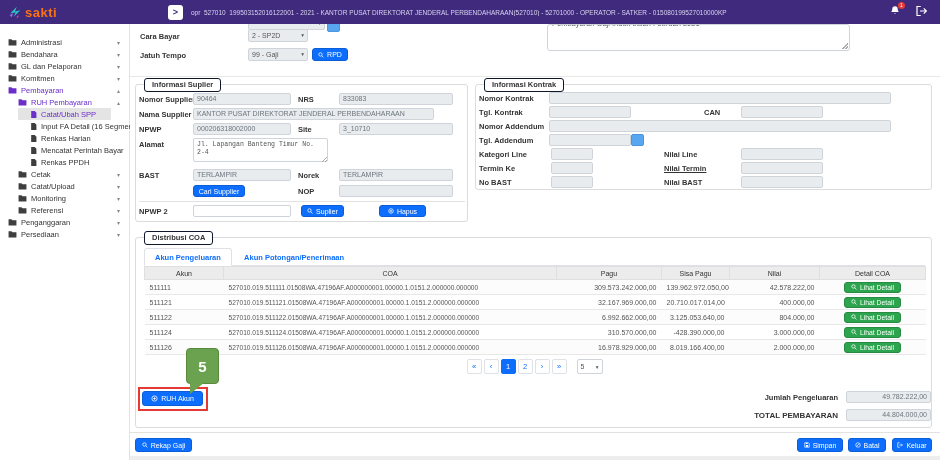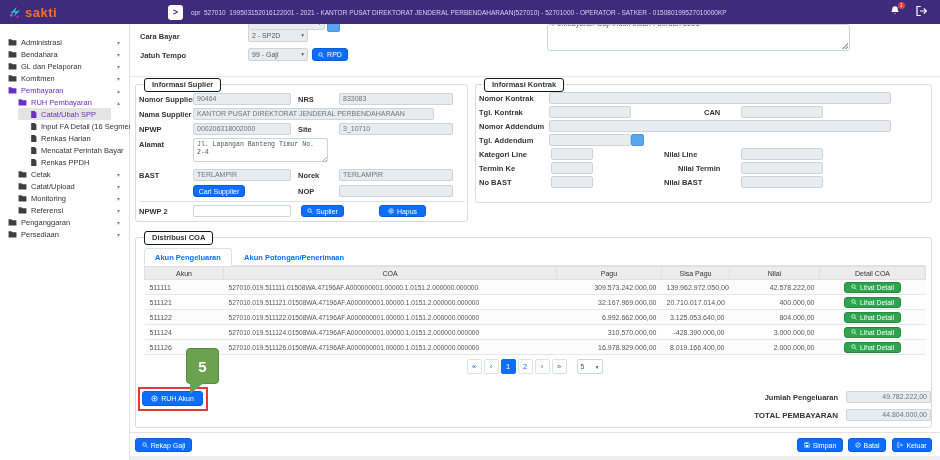--- a/index.html
+++ b/index.html
@@ -301,21 +301,21 @@
     </button>
     <button class="btn btn-blue" style="position:absolute; left:243px; top:120px; width:47px; height:12px;">
       <svg width="6" height="6" viewBox="0 0 16 16">
           <circle cx="8" cy="8" r="6" fill="none" stroke="#fff" stroke-width="2"></circle>
           <path d="M5.5 5.5 10.5 10.5 M10.5 5.5 5.5 10.5" stroke="#fff" stroke-width="1.6"></path>
         </svg>
       <span>Hapus</span>
     </button>
   </section>
 
-  <section class="panel" style="left:345px; top:60px; width:457px; height:119px;">
+  <section class="panel" style="left:345px; top:60px; width:457px; height:106px;">
     <span class="legend">Informasi Kontrak</span>
 
     <span class="flab" style="left:3px; top:9px;">Nomor Kontrak</span>
     <div class="inp" style="left:73px; top:7px; width:342px;"></div>
 
     <span class="flab" style="left:3px; top:23px;text-align:center;">Tgl. Kontrak</span>
     <div class="inp" style="left:73px; top:21px; width:82px;"></div>
     <span class="flab" style="left:228px; top:23px;">CAN</span>
     <div class="inp" style="left:265px; top:21px; width:82px;"></div>
 
@@ -326,21 +326,21 @@
     <div class="inp" style="left:73px; top:49px; width:82px;"></div>
     <div class="clip-btn" style="left:155px; top:49px; width:13px; height:12px;"></div>
 
     <span class="flab" style="left:3px; top:65px;">Kategori Line</span>
     <div class="inp" style="left:75px; top:63px; width:42px;"></div>
     <span class="flab" style="left:188px; top:65px;">Nilai Line</span>
     <div class="inp" style="left:265px; top:63px; width:82px;"></div>
 
     <span class="flab" style="left:3px; top:79px;text-align:right;">Termin Ke</span>
     <div class="inp" style="left:75px; top:77px; width:42px;"></div>
-    <span class="flab" style="left:202px; top:79px;">Nilai Termin</span>
+    <span class="flab" style="left:188px; top:79px;text-decoration:underline;">Nilai Termin</span>
     <div class="inp" style="left:265px; top:77px; width:82px;"></div>
 
     <span class="flab" style="left:3px; top:93px;">No BAST</span>
     <div class="inp" style="left:75px; top:91px; width:42px;"></div>
     <span class="flab" style="left:188px; top:93px;">Nilai BAST</span>
     <div class="inp" style="left:265px; top:91px; width:82px;"></div>
   </section>
 
   <section class="panel" style="left:5px; top:213px; width:797px; height:191px;">
     <span class="legend">Distribusi COA</span>

